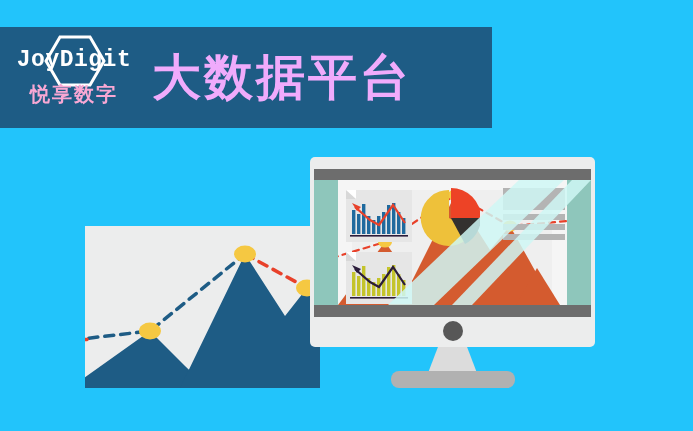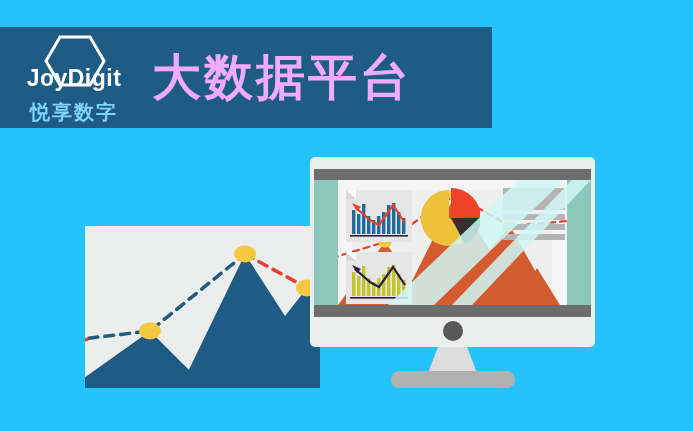--- a/index.html
+++ b/index.html
@@ -19,28 +19,28 @@
   }
   #logo-block{
     position:relative;width:120px;height:86px;margin-left:14px;
     flex:0 0 auto;display:flex;flex-direction:column;
     align-items:center;justify-content:flex-start;
   }
   #logo-hex{
     position:absolute;left:30px;top:0px;width:62px;height:52px;
   }
   #logo-wordmark{
-    position:relative;z-index:2;margin-top:32px;
+    position:relative;z-index:2;margin-top:14px;
     color:#ffffff;font-size:23px;font-weight:bold;
-    letter-spacing:0.5px;font-family:Liberation Sans, sans-serif;
+    letter-spacing:0.5px;font-family:Liberation Mono, monospace;
     line-height:1;white-space:nowrap;
   }
   #logo-sub{
     position:relative;z-index:2;margin-top:12px;
-    color:#7dd3fc;font-size:20px;font-weight:bold;letter-spacing:2px;
+    color:#f9a8d4;font-size:20px;font-weight:bold;letter-spacing:2px;
     line-height:1;white-space:nowrap;
   }
   #banner-title{
     color:#f0abfc;font-size:49px;font-weight:bold;letter-spacing:3px;
     margin-left:18px;line-height:1;white-space:nowrap;
   }
 
   
   #left-panel{
     position:absolute;left:85px;top:226px;width:235px;height:162px;

